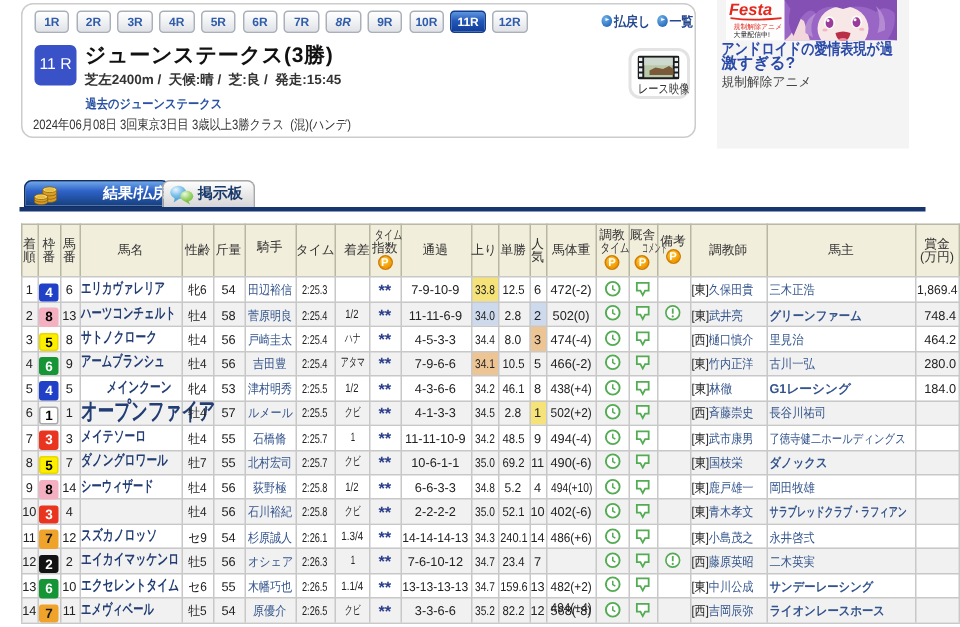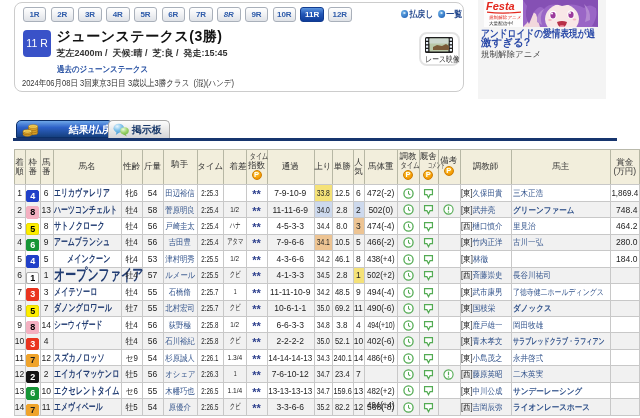--- a/index.html
+++ b/index.html
@@ -358,41 +358,42 @@
 <div class="tc" style="left:418.9px;top:234.48px;width:18.9px;height:16.46px;line-height:16.46px;text-align:center;font-size:10px;color:#222;"><svg width="11" height="11" viewBox="0 0 12 12" style="vertical-align:middle">
         <path d="M1.7 1.7h8.6v5.6h-2.6L6 10.6 4.3 7.3H1.7z" fill="#fff" stroke="#53ab53" stroke-width="1.3"></path>
       </svg></div>
 <div class="tc" style="left:437.8px;top:234.48px;width:21.9px;height:16.46px;line-height:16.46px;text-align:center;font-size:10px;color:#222;"></div>
 <div class="tc" style="left:459.7px;top:234.48px;width:51.6px;height:16.46px;line-height:16.46px;text-align:left;font-size:8.5px;color:#222;padding-left:1.5px;"><span class="fit" style="transform-origin:left center;transform:scaleX(0.8746);"><span style="color:#222">[東]</span><span style="color:#33548c">竹内正洋</span></span></div>
 <div class="tc" style="left:511.3px;top:234.48px;width:98.8px;height:16.46px;line-height:16.46px;text-align:left;font-size:8.5px;color:#222;padding-left:2.0px;"><span class="fit" style="transform-origin:left center;color:#33548c;transform:scaleX(0.8889);">古川一弘</span></div>
 <div class="tc" style="left:610.1px;top:234.48px;width:29.3px;height:16.46px;line-height:16.46px;text-align:right;font-size:8.5px;color:#222;padding-right:2.0px;"><span class="fit" style="transform-origin:right center;">280.0</span></div>
 <div class="tc" style="left:13.7px;top:250.94px;width:11.7px;height:16.46px;line-height:16.46px;text-align:center;font-size:8.5px;color:#222;">5</div>
 <div class="tc" style="left:25.4px;top:250.94px;width:14.5px;height:16.46px;line-height:16.46px;text-align:center;font-size:10px;color:#222;"><span class="wk" style="background:#2040c8;color:#fff;border:1px solid #2040c8;">4</span></div>
 <div class="tc" style="left:39.9px;top:250.94px;width:12.6px;height:16.46px;line-height:16.46px;text-align:center;font-size:8.5px;color:#222;">5</div>
-<div class="tc" style="left:59px;top:250.94px;width:68.9px;height:16.46px;line-height:16.46px;text-align:right;font-size:10px;color:#222;padding-left:1px;"><span class="fit" style="transform-origin:left center;font-weight:bold;color:#223d73;transform:scaleX(0.7100);">メインクーン</span></div>
+<div class="tc" style="left:70px;top:250.94px;width:68.9px;height:16.46px;line-height:16.46px;text-align:left;font-size:10px;color:#222;padding-left:1px;"><span class="fit" style="transform-origin:left center;font-weight:bold;color:#223d73;transform:scaleX(0.7100);">メインクーン</span></div>
 <div class="tc" style="left:121.4px;top:250.94px;width:20.9px;height:16.46px;line-height:16.46px;text-align:center;font-size:8.5px;color:#222;"><span class="fit" style="transform-origin:center center;transform:scaleX(0.9320);">牝4</span></div>
 <div class="tc" style="left:142.3px;top:250.94px;width:20.2px;height:16.46px;line-height:16.46px;text-align:center;font-size:8.5px;color:#222;">53</div>
 <div class="tc" style="left:162.5px;top:250.94px;width:34.6px;height:16.46px;line-height:16.46px;text-align:center;font-size:8.5px;color:#222;"><span class="fit" style="transform-origin:center center;color:#33548c;transform:scaleX(0.8667);">津村明秀</span></div>
 <div class="tc" style="left:197.1px;top:250.94px;width:26.2px;height:16.46px;line-height:16.46px;text-align:center;font-size:8.5px;color:#222;"><span class="fit" style="transform-origin:center center;transform:scaleX(0.7191);">2:25.5</span></div>
 <div class="tc" style="left:223.3px;top:250.94px;width:23.1px;height:16.46px;line-height:16.46px;text-align:center;font-size:8px;color:#222;"><span class="fit" style="transform-origin:center center;transform:scaleX(0.7910);">1/2</span></div>
 <div class="tc" style="left:246.4px;top:250.94px;width:20.3px;height:16.46px;line-height:16.46px;text-align:center;font-size:11px;color:#2b3e8c;font-weight:bold;"><span style="display:inline-block;transform:translateY(1.2px)">**</span></div>
 <div class="tc" style="left:266.7px;top:250.94px;width:47.1px;height:16.46px;line-height:16.46px;text-align:center;font-size:8.5px;color:#222;"><span class="fit" style="transform-origin:center center;">4-3-6-6</span></div>
 <div class="tc" style="left:313.8px;top:250.94px;width:18.1px;height:16.46px;line-height:16.46px;text-align:center;font-size:8.5px;color:#222;"><span class="fit" style="transform-origin:center center;transform:scaleX(0.7977);">34.2</span></div>
 <div class="tc" style="left:331.9px;top:250.94px;width:20.7px;height:16.46px;line-height:16.46px;text-align:center;font-size:8.5px;color:#222;"><span class="fit" style="transform-origin:center center;transform:scaleX(0.8884);">46.1</span></div>
 <div class="tc" style="left:352.6px;top:250.94px;width:11.6px;height:16.46px;line-height:16.46px;text-align:center;font-size:8.5px;color:#222;"><span class="fit" style="transform-origin:center center;">8</span></div>
 <div class="tc" style="left:364.2px;top:250.94px;width:33.0px;height:16.46px;line-height:16.46px;text-align:center;font-size:8.5px;color:#222;"><span class="fit" style="transform-origin:center center;transform:scaleX(0.9307);">438(+4)</span></div>
 <div class="tc" style="left:397.2px;top:250.94px;width:21.7px;height:16.46px;line-height:16.46px;text-align:center;font-size:10px;color:#222;"><svg width="11" height="11" viewBox="0 0 12 12" style="vertical-align:middle">
         <circle cx="6" cy="6" r="5" fill="#fff" stroke="#53ab53" stroke-width="1.4"></circle>
         <path d="M6 3.4V6.2l1.9 1.2" fill="none" stroke="#53ab53" stroke-width="1.1"></path>
       </svg></div>
 <div class="tc" style="left:418.9px;top:250.94px;width:18.9px;height:16.46px;line-height:16.46px;text-align:center;font-size:10px;color:#222;"><svg width="11" height="11" viewBox="0 0 12 12" style="vertical-align:middle">
         <path d="M1.7 1.7h8.6v5.6h-2.6L6 10.6 4.3 7.3H1.7z" fill="#fff" stroke="#53ab53" stroke-width="1.3"></path>
       </svg></div>
 <div class="tc" style="left:437.8px;top:250.94px;width:21.9px;height:16.46px;line-height:16.46px;text-align:center;font-size:10px;color:#222;"></div>
 <div class="tc" style="left:459.7px;top:250.94px;width:51.6px;height:16.46px;line-height:16.46px;text-align:left;font-size:8.5px;color:#222;padding-left:1.5px;"><span class="fit" style="transform-origin:left center;transform:scaleX(0.8981);"><span style="color:#222">[東]</span><span style="color:#33548c">林徹</span></span></div>
+<div class="tc" style="left:511.3px;top:250.94px;width:98.8px;height:16.46px;line-height:16.46px;text-align:left;font-size:8.5px;color:#222;padding-left:2.0px;"><span class="fit" style="transform-origin:left center;font-weight:bold;color:#33548c;transform:scaleX(0.9939);">G1レーシング</span></div>
 <div class="tc" style="left:610.1px;top:250.94px;width:29.3px;height:16.46px;line-height:16.46px;text-align:right;font-size:8.5px;color:#222;padding-right:2.0px;"><span class="fit" style="transform-origin:right center;">184.0</span></div>
 <div class="tc" style="left:13.7px;top:267.40px;width:11.7px;height:16.46px;line-height:16.46px;text-align:center;font-size:8.5px;color:#222;">6</div>
 <div class="tc" style="left:25.4px;top:267.40px;width:14.5px;height:16.46px;line-height:16.46px;text-align:center;font-size:10px;color:#222;"><span class="wk" style="background:#ffffff;color:#000;border:1px solid #aaa;">1</span></div>
 <div class="tc" style="left:39.9px;top:267.40px;width:12.6px;height:16.46px;line-height:16.46px;text-align:center;font-size:8.5px;color:#222;">1</div>
 <div class="tc" style="left:52.5px;top:267.40px;width:68.9px;height:16.46px;line-height:16.46px;text-align:left;font-size:16px;color:#222;padding-left:1px;"><span class="fit" style="transform-origin:left center;font-weight:bold;color:#223d73;transform:scaleX(0.6850);">オープンファイア</span></div>
 <div class="tc" style="left:121.4px;top:267.40px;width:20.9px;height:16.46px;line-height:16.46px;text-align:center;font-size:8.5px;color:#222;"><span class="fit" style="transform-origin:center center;transform:scaleX(0.9320);">牡4</span></div>
 <div class="tc" style="left:142.3px;top:267.40px;width:20.2px;height:16.46px;line-height:16.46px;text-align:center;font-size:8.5px;color:#222;">57</div>
 <div class="tc" style="left:162.5px;top:267.40px;width:34.6px;height:16.46px;line-height:16.46px;text-align:center;font-size:8.5px;color:#222;"><span class="fit" style="transform-origin:center center;color:#33548c;transform:scaleX(0.8667);">ルメール</span></div>
 <div class="tc" style="left:197.1px;top:267.40px;width:26.2px;height:16.46px;line-height:16.46px;text-align:center;font-size:8.5px;color:#222;"><span class="fit" style="transform-origin:center center;transform:scaleX(0.7191);">2:25.5</span></div>
 <div class="tc" style="left:223.3px;top:267.40px;width:23.1px;height:16.46px;line-height:16.46px;text-align:center;font-size:8px;color:#222;"><span class="fit" style="transform-origin:center center;transform:scaleX(0.6625);">クビ</span></div>
@@ -470,21 +471,21 @@
 <div class="tc" style="left:39.9px;top:316.78px;width:12.6px;height:16.46px;line-height:16.46px;text-align:center;font-size:8.5px;color:#222;">14</div>
 <div class="tc" style="left:52.5px;top:316.78px;width:68.9px;height:16.46px;line-height:16.46px;text-align:left;font-size:10px;color:#222;padding-left:1px;"><span class="fit" style="transform-origin:left center;font-weight:bold;color:#223d73;transform:scaleX(0.6814);">シーウィザード</span></div>
 <div class="tc" style="left:121.4px;top:316.78px;width:20.9px;height:16.46px;line-height:16.46px;text-align:center;font-size:8.5px;color:#222;"><span class="fit" style="transform-origin:center center;transform:scaleX(0.9320);">牡4</span></div>
 <div class="tc" style="left:142.3px;top:316.78px;width:20.2px;height:16.46px;line-height:16.46px;text-align:center;font-size:8.5px;color:#222;">56</div>
 <div class="tc" style="left:162.5px;top:316.78px;width:34.6px;height:16.46px;line-height:16.46px;text-align:center;font-size:8.5px;color:#222;"><span class="fit" style="transform-origin:center center;color:#33548c;transform:scaleX(0.8667);">荻野極</span></div>
 <div class="tc" style="left:197.1px;top:316.78px;width:26.2px;height:16.46px;line-height:16.46px;text-align:center;font-size:8.5px;color:#222;"><span class="fit" style="transform-origin:center center;transform:scaleX(0.7191);">2:25.8</span></div>
 <div class="tc" style="left:223.3px;top:316.78px;width:23.1px;height:16.46px;line-height:16.46px;text-align:center;font-size:8px;color:#222;"><span class="fit" style="transform-origin:center center;transform:scaleX(0.7910);">1/2</span></div>
 <div class="tc" style="left:246.4px;top:316.78px;width:20.3px;height:16.46px;line-height:16.46px;text-align:center;font-size:11px;color:#2b3e8c;font-weight:bold;"><span style="display:inline-block;transform:translateY(1.2px)">**</span></div>
 <div class="tc" style="left:266.7px;top:316.78px;width:47.1px;height:16.46px;line-height:16.46px;text-align:center;font-size:8.5px;color:#222;"><span class="fit" style="transform-origin:center center;">6-6-3-3</span></div>
 <div class="tc" style="left:313.8px;top:316.78px;width:18.1px;height:16.46px;line-height:16.46px;text-align:center;font-size:8.5px;color:#222;"><span class="fit" style="transform-origin:center center;transform:scaleX(0.7977);">34.8</span></div>
-<div class="tc" style="left:331.9px;top:316.78px;width:20.7px;height:16.46px;line-height:16.46px;text-align:center;font-size:8.5px;color:#222;"><span class="fit" style="transform-origin:center center;transform:scaleX(0.9384);">3.8</span></div>
+<div class="tc" style="left:331.9px;top:316.78px;width:20.7px;height:16.46px;line-height:16.46px;text-align:center;font-size:8.5px;color:#222;"><span class="fit" style="transform-origin:center center;transform:scaleX(0.9384);">5.2</span></div>
 <div class="tc" style="left:352.6px;top:316.78px;width:11.6px;height:16.46px;line-height:16.46px;text-align:center;font-size:8.5px;color:#222;"><span class="fit" style="transform-origin:center center;">4</span></div>
 <div class="tc" style="left:364.2px;top:316.78px;width:33.0px;height:16.46px;line-height:16.46px;text-align:center;font-size:8.5px;color:#222;"><span class="fit" style="transform-origin:center center;transform:scaleX(0.8026);">494(+10)</span></div>
 <div class="tc" style="left:397.2px;top:316.78px;width:21.7px;height:16.46px;line-height:16.46px;text-align:center;font-size:10px;color:#222;"><svg width="11" height="11" viewBox="0 0 12 12" style="vertical-align:middle">
         <circle cx="6" cy="6" r="5" fill="#fff" stroke="#53ab53" stroke-width="1.4"></circle>
         <path d="M6 3.4V6.2l1.9 1.2" fill="none" stroke="#53ab53" stroke-width="1.1"></path>
       </svg></div>
 <div class="tc" style="left:418.9px;top:316.78px;width:18.9px;height:16.46px;line-height:16.46px;text-align:center;font-size:10px;color:#222;"><svg width="11" height="11" viewBox="0 0 12 12" style="vertical-align:middle">
         <path d="M1.7 1.7h8.6v5.6h-2.6L6 10.6 4.3 7.3H1.7z" fill="#fff" stroke="#53ab53" stroke-width="1.3"></path>
       </svg></div>
 <div class="tc" style="left:437.8px;top:316.78px;width:21.9px;height:16.46px;line-height:16.46px;text-align:center;font-size:10px;color:#222;"></div>

